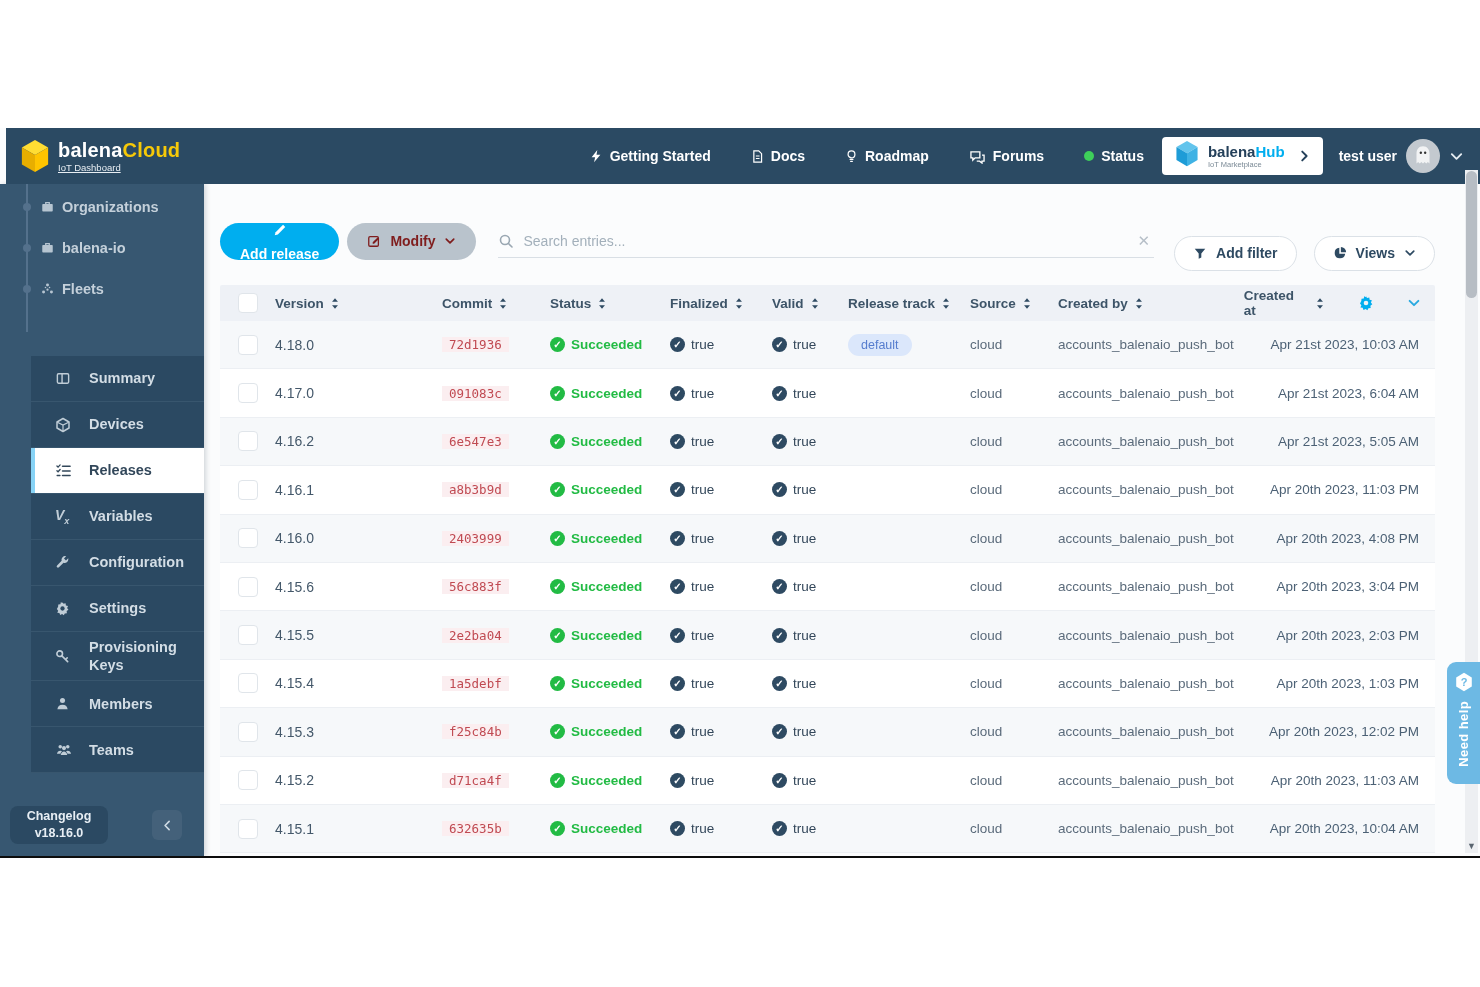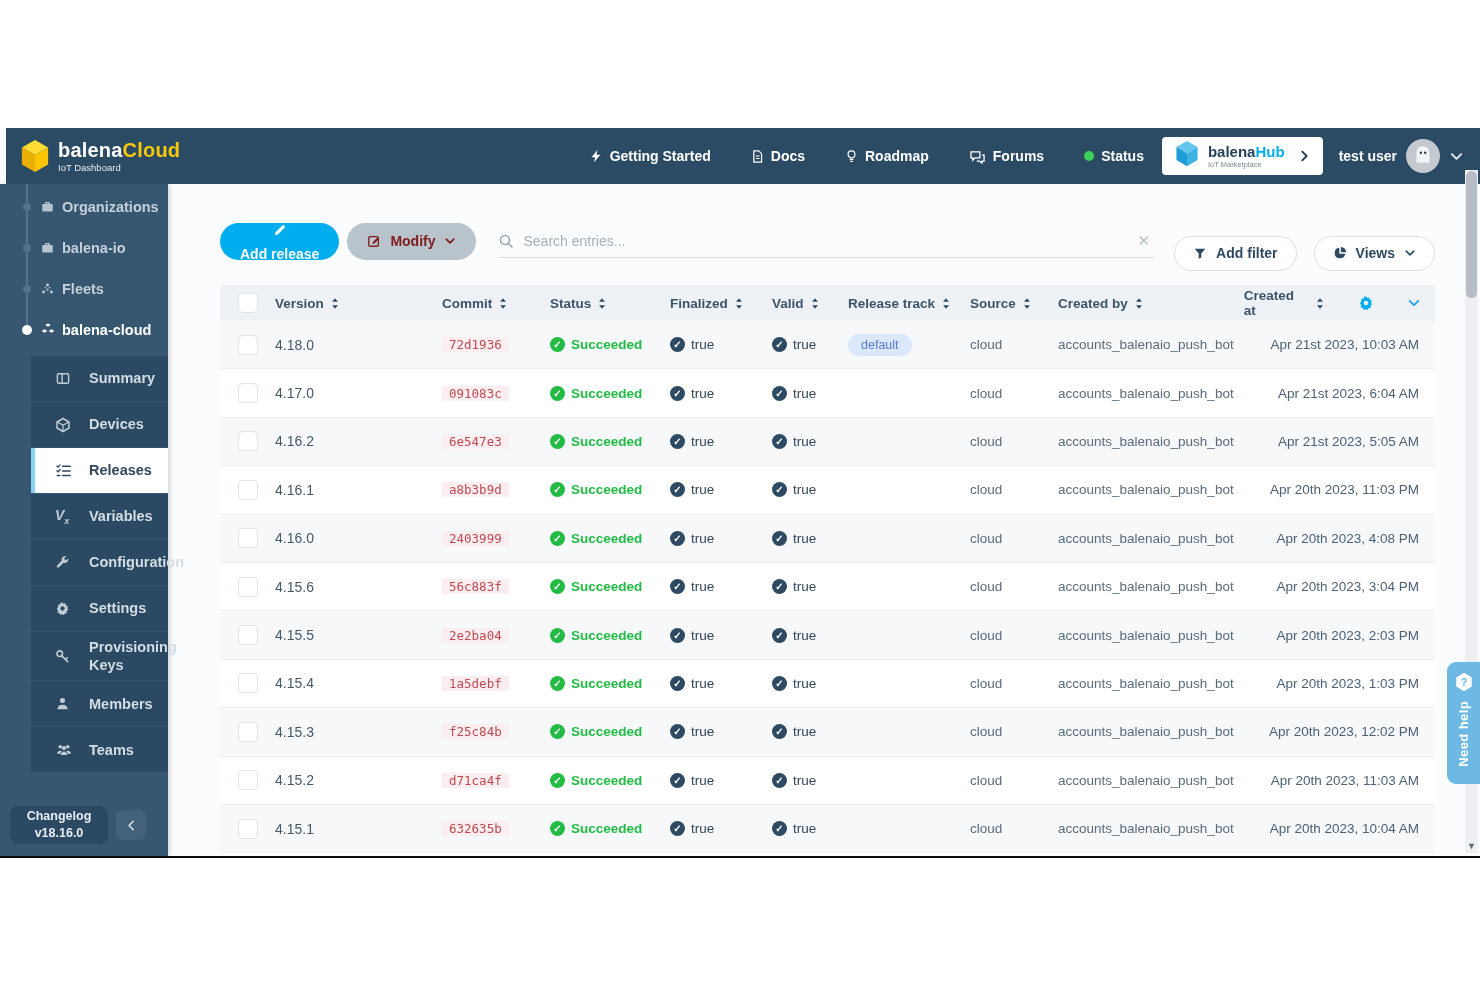--- a/index.html
+++ b/index.html
@@ -6,36 +6,36 @@
   html,body { background:#fff; font-family:"Liberation Sans", sans-serif; }
   .page { position:relative; width:1480px; height:987px; background:#fff; overflow:hidden; }
   .app { position:absolute; top:128px; left:0; width:1480px; height:730px; background:#fbfcfd; border-bottom:2px solid #0c0c0c; overflow:hidden; }
 
   
   .topbar { position:absolute; top:0; left:6px; right:0; height:56px; background:#2b4a63; display:flex; align-items:center; z-index:5; }
   .logo { width:183px; display:flex; align-items:center; gap:8px; padding-left:14px; flex:0 0 183px; cursor:pointer; }
   .logo-cube svg { display:block; }
   .logo-line1 { font-size:20px; font-weight:bold; letter-spacing:.2px; line-height:1; }
   .logo-line1 .w { color:#fff; } .logo-line1 .y { color:#f7c908; }
-  .logo-tag { color:#e8eef3; font-size:9.5px; margin-top:2px; }
+  .logo-tag { color:#e8eef3; font-size:9.5px; margin-top:2px;text-decoration:underline; }
   .topnav { margin-left:auto; display:flex; align-items:center; gap:40px; }
   .nav-item { display:flex; align-items:center; gap:7px; color:#fff; font-size:14px; font-weight:bold; cursor:pointer; white-space:nowrap; }
   .nav-item .icn { color:#fff; display:flex; }
   .status-dot { width:10px; height:10px; border-radius:50%; background:#3ecf5a; display:inline-block; }
   .hub-card { margin-left:18px; background:#fff; border-radius:4px; height:38px; display:flex; align-items:center; gap:8px; padding:0 12px; cursor:pointer; }
   .hub-line1 { font-size:15px; font-weight:bold; line-height:1; }
   .hub-line1 .d { color:#24405a; } .hub-line1 .b { color:#00aeef; }
   .hub-tag { font-size:7.5px; color:#7b8a96; margin-top:1px; }
   .hub-chev { color:#24405a; display:flex; margin-left:4px; }
   .user { display:flex; align-items:center; gap:9px; color:#fff; font-size:14px; font-weight:bold; margin:0 16px 0 16px; cursor:pointer; }
   .avatar { width:34px; height:34px; border-radius:50%; background:#c3c9cf; display:flex; align-items:center; justify-content:center; overflow:hidden; }
   .user .chev { color:#e6edf2; display:flex; }
 
   
-  .sidebar { position:absolute; top:56px; left:0; width:168px; bottom:0; background:#375771; box-shadow:2px 0 5px rgba(20,40,60,.18); z-index:4; }
+  .sidebar { position:absolute; top:56px; left:0; width:204px; bottom:0; background:#375771; box-shadow:2px 0 5px rgba(20,40,60,.18); z-index:4; }
   .tree-line { position:absolute; left:26px; top:-14px; height:162px; width:2px; background:#54718c; }
   .tree { position:relative; padding-top:2px; }
   .tree-item { position:relative; height:41px; display:flex; align-items:center; cursor:pointer; }
   .tree-dot { position:absolute; left:23px; width:8px; height:8px; border-radius:50%; background:#54718c; }
   .tree-item.active .tree-dot { width:10px; height:10px; left:22px; background:#fff; }
   .tree-icn { position:absolute; left:40px; color:#b6c5d1; display:flex; }
   .tree-label { position:absolute; left:62px; color:#c4d0da; font-size:14.5px; font-weight:bold; }
   .tree-item.active .tree-label { color:#fff; }
   .tree-item.active .tree-icn { color:#fff; }
   .submenu { position:absolute; top:172px; left:31px; right:0; background:#2b4962; }
@@ -232,31 +232,20 @@
                 <circle cx="8" cy="3.5" r="1.7" fill="currentColor"></circle>
                 <circle cx="3.5" cy="11.5" r="1.7" fill="currentColor"></circle>
                 <circle cx="12.5" cy="11.5" r="1.7" fill="currentColor"></circle>
                 <circle cx="8" cy="8.8" r="1.3" fill="currentColor"></circle>
                 <circle cx="5.7" cy="6.2" r="0.9" fill="currentColor"></circle>
                 <circle cx="10.3" cy="6.2" r="0.9" fill="currentColor"></circle>
               </svg>
             </span>
             <span class="tree-label">Fleets</span>
           </div>
-          <div class="tree-item active">
-            <span class="tree-dot"></span>
-            <span class="icn tree-icn" style="display: inline-flex;">
-              <svg width="16" height="15" viewBox="0 0 16 16">
-                <path d="M8 1.5l3 1.8-3 1.8-3-1.8z" fill="currentColor"></path>
-                <path d="M4.2 7.8l3 1.8-3 1.8-3-1.8z" fill="currentColor"></path>
-                <path d="M11.8 7.8l3 1.8-3 1.8-3-1.8z" fill="currentColor"></path>
-              </svg>
-            </span>
-            <span class="tree-label">balena-cloud</span>
-          </div>
         </div>
       <div class="submenu" id="submenu">
           <div class="menu-item">
             <span class="icn menu-icn" style="display: inline-flex;">
               <svg width="16" height="15" viewBox="0 0 16 16">
                 <rect x="2" y="3" width="12" height="10" rx="1.2" fill="none" stroke="currentColor" stroke-width="1.5"></rect>
                 <path d="M7 3v10" stroke="currentColor" stroke-width="1.5"></path>
               </svg>
             </span>
             <span class="menu-label">Summary</span>

